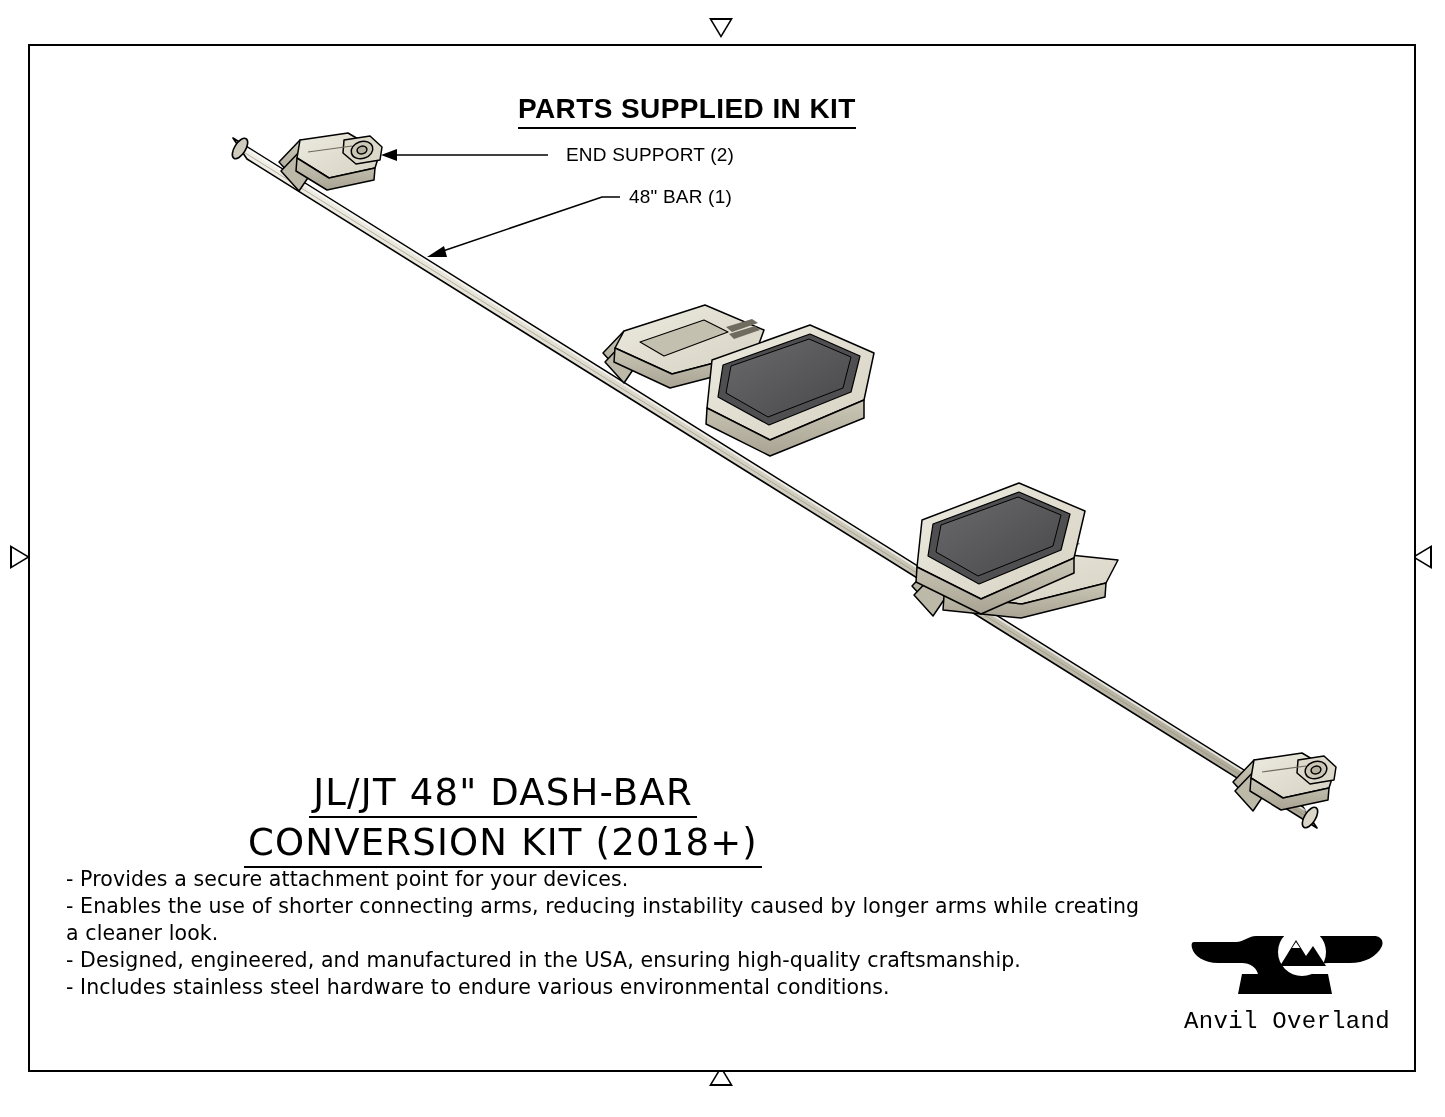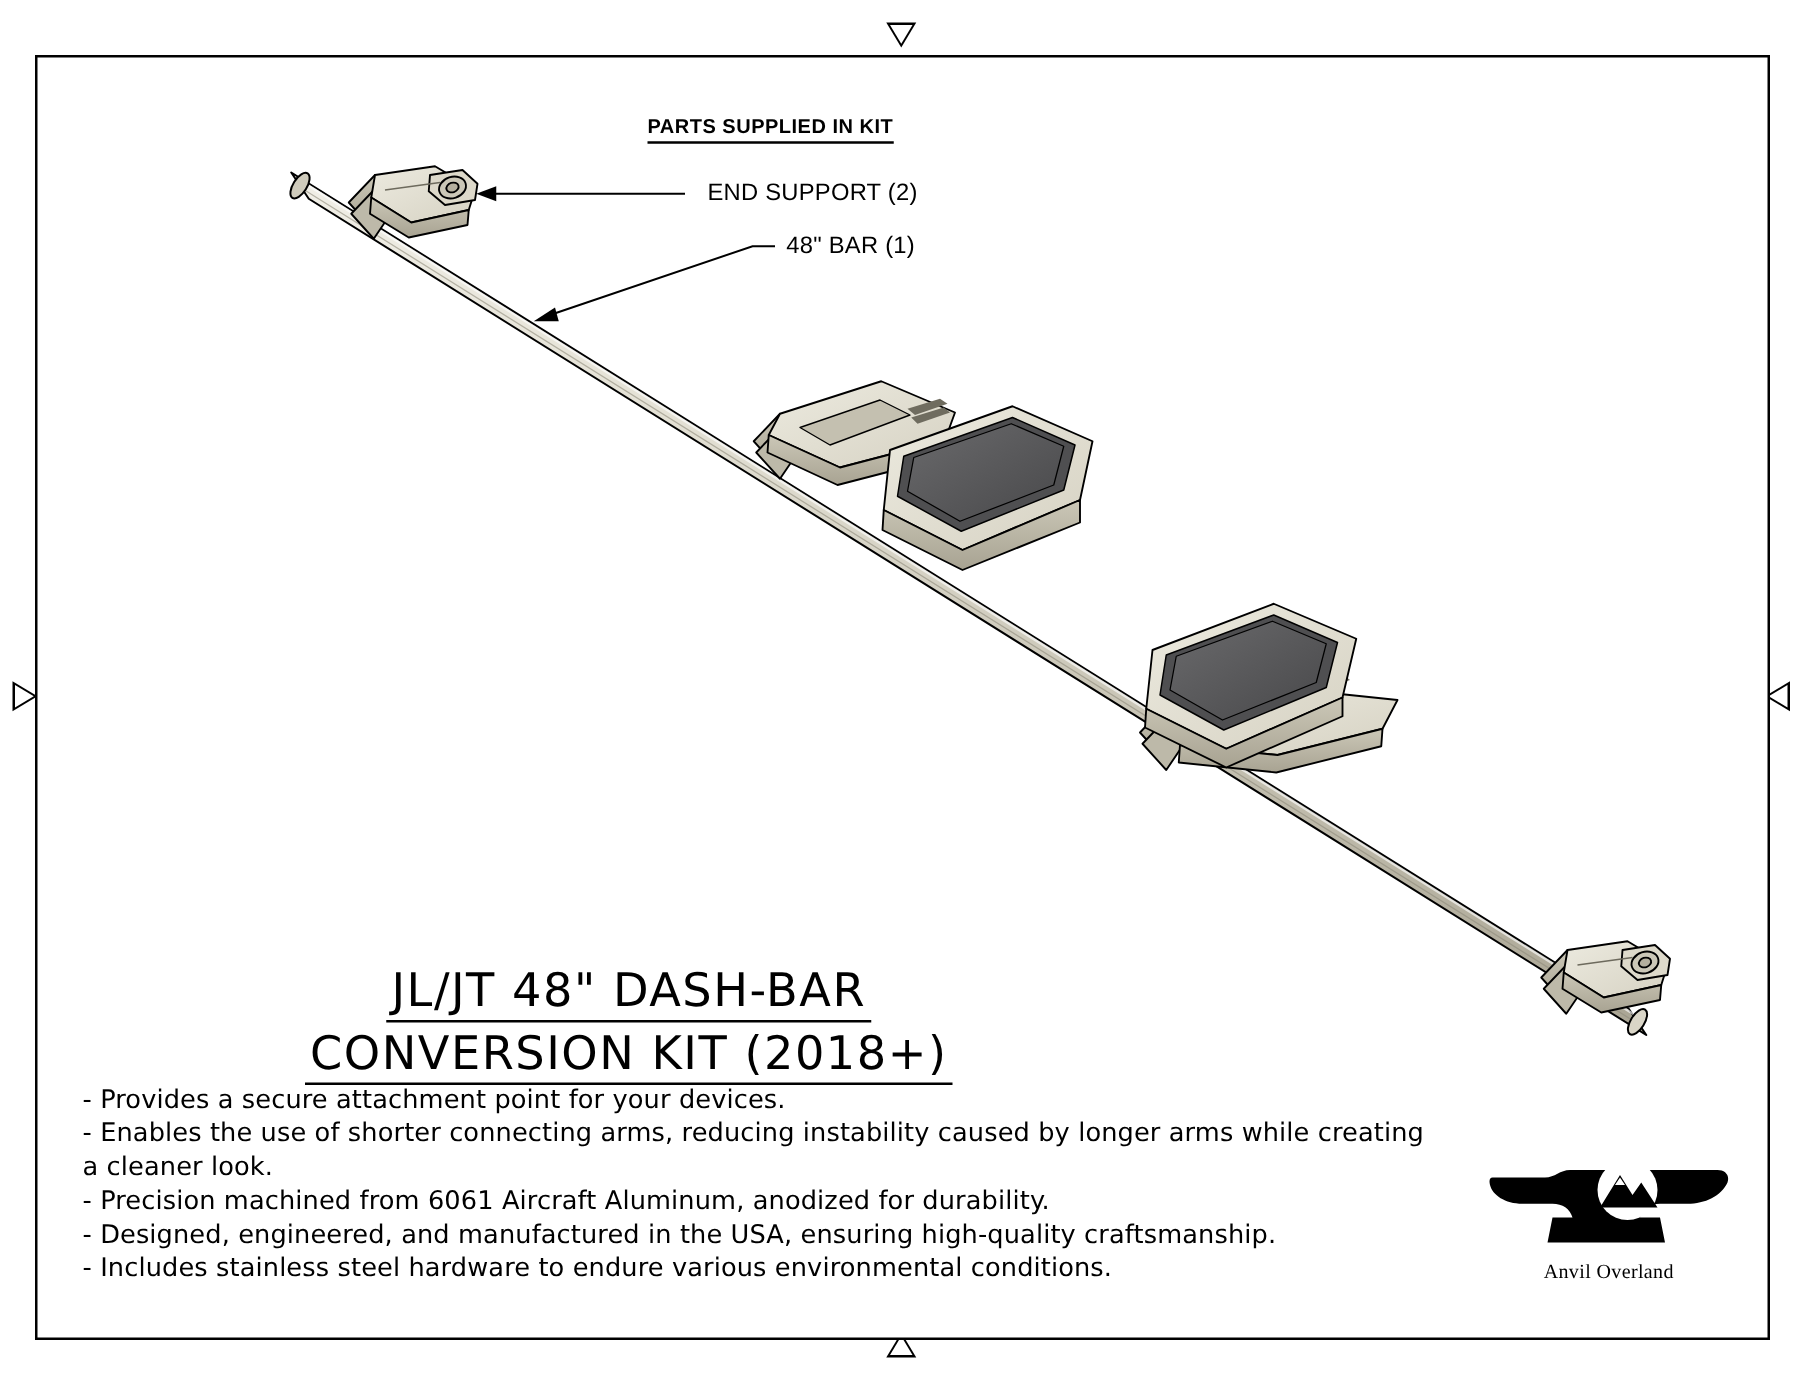--- a/index.html
+++ b/index.html
@@ -89,21 +89,21 @@
     border-top: 9px solid transparent;
     border-bottom: 9px solid transparent;
     border-right: 15px solid #fff;
   }
 
   
   #parts-heading {
     position: absolute;
     left: 518px;
     top: 93px;
-    font-size: 16px;
+    font-size: 28px;
     font-weight: bold;
     letter-spacing: 0.4px;
     border-bottom: 2px solid #000;
     padding-bottom: 2px;
     white-space: nowrap;
   }
   .callout-label {
     position: absolute;
     font-size: 19px;
     white-space: nowrap;
@@ -153,22 +153,22 @@
 
   
   #brand {
     position: absolute;
     left: 1178px;
     top: 916px;
     width: 218px;
     text-align: center;
   }
   #brand-name {
-    font-family: Liberation Serif, serif;
-    font-size: 16px;
+    font-family: Liberation Mono, monospace;
+    font-size: 24px;
     letter-spacing: 0.3px;
     margin-top: 2px;
   }
 </style>
 </head>
 <body>
 
 <div class="center-mark cm-top"></div>
 <div class="center-mark cm-bottom"></div>
 <div class="center-mark cm-left"></div>
@@ -287,21 +287,20 @@
 
 <div id="title-block">
   <div class="title-line">JL/JT  48" DASH-BAR</div>
   <div style="height:4px"></div>
   <div class="title-line">CONVERSION KIT (2018+)</div>
 </div>
 
 <div id="bullets">
   <p>- Provides a secure attachment point for your devices.</p>
   <p>- Enables the use of shorter connecting arms, reducing instability caused by longer arms while creating a cleaner look.</p>
-  <p>- Precision machined from 6061 Aircraft Aluminum, anodized for durability.</p>
   <p>- Designed, engineered, and manufactured in the USA, ensuring high-quality craftsmanship.</p>
   <p>- Includes stainless steel hardware to endure various environmental conditions.</p>
 </div>
 
 <div id="brand">
   <svg width="218" height="86" viewBox="0 0 218 86">
 
     <path d="M16,26 L58,26 C66,26 70,20 78,20 L196,20 C202,20 206,24 204,30
              C199,41 186,47 172,47 L150,47 C142,47 136,51 134,58
              L150,58 L154,78 L60,78 L64,58 L80,58 C78,51 72,47 64,47

